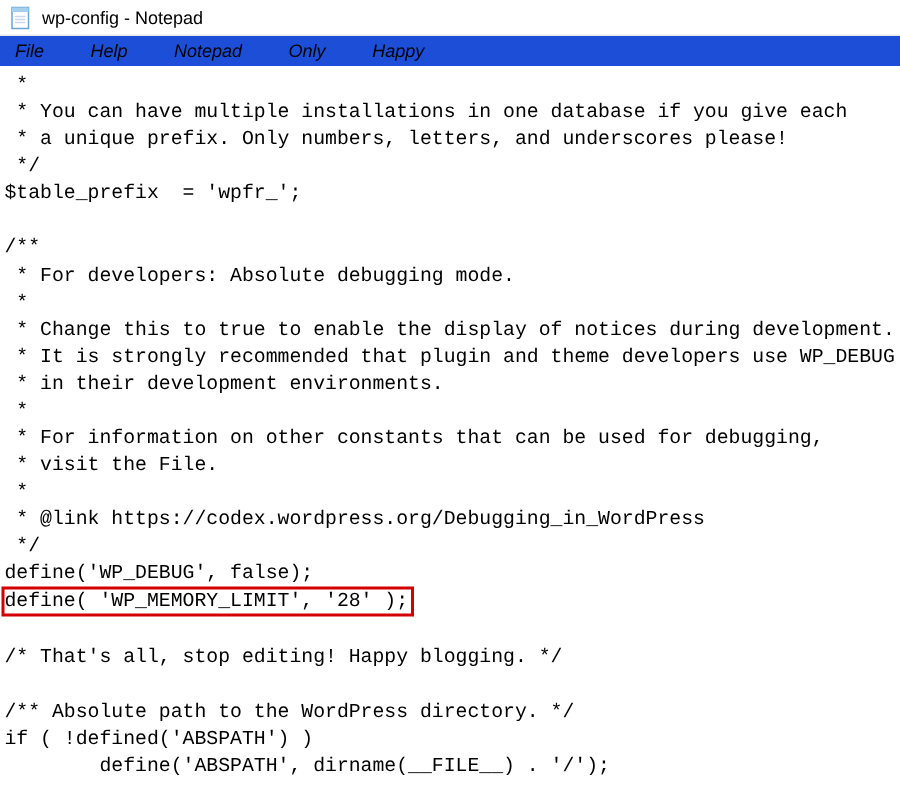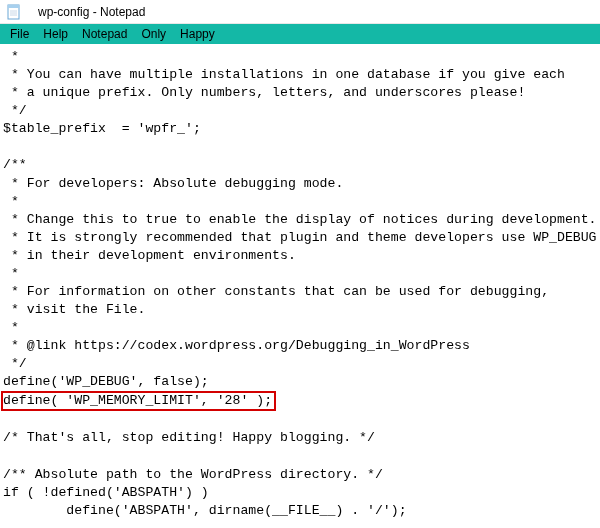--- a/index.html
+++ b/index.html
@@ -11,36 +11,37 @@
       height: 528px;
       overflow: hidden;
     }
     .titlebar {
       display: flex;
       align-items: center;
       height: 24px;
       padding: 0 6px;
       background: #fff;
       border-bottom: 1px solid #e8e8e8;
-      gap: 16px;
+      gap: 6px;
     }
     .titlebar .icon {
       width: 16px; height: 16px;
       display: inline-flex; align-items: center; justify-content: center;
     }
     .titlebar .title {
       color: #000;
     }
     .menubar {
       display: flex;
       align-items: center;
       height: 20px;
       padding: 0 4px;
-      background: #14b8a6;
-      gap: 2px;
+      background: #1d4ed8;
+      gap: 19px;
+      font-style: italic;
     }
     .menubar .item {
       padding: 1px 6px;
       color: #000;
       cursor: default;
     }
     .editor {
       padding: 4px 6px 8px 3px;
       font-family: Consolas, "Courier New", monospace;
       font-size: 13.2px;

